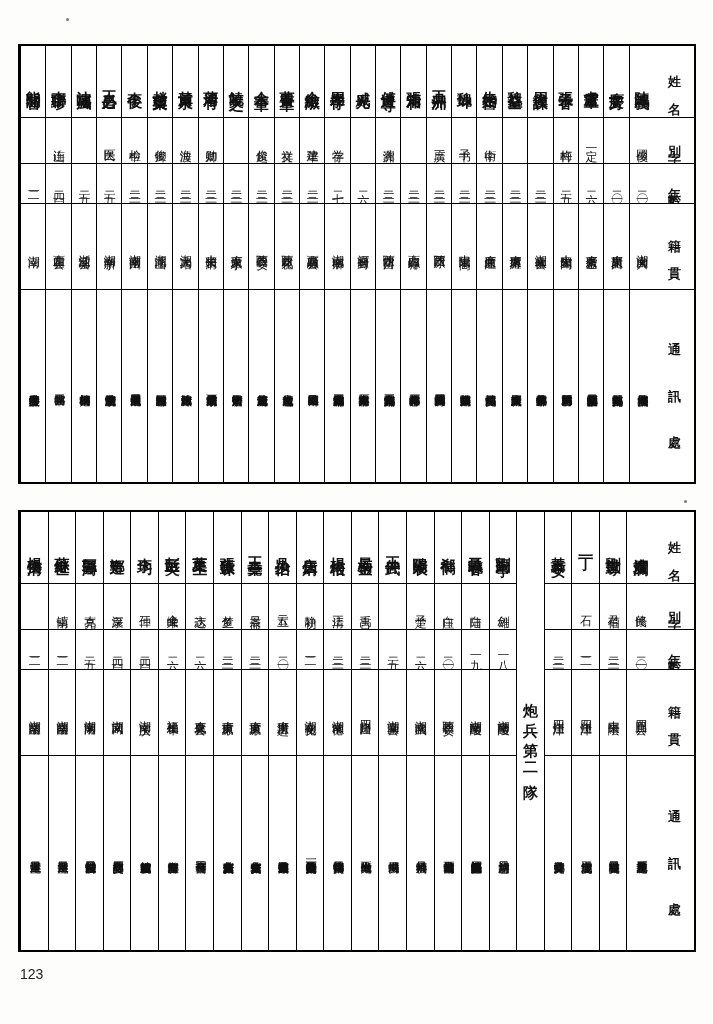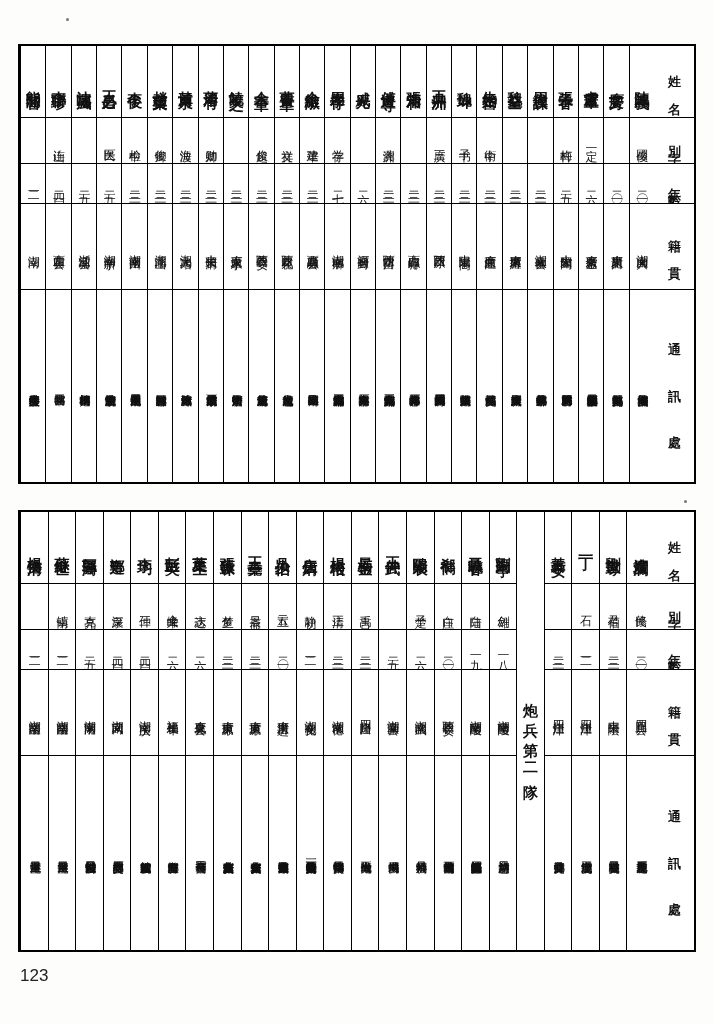--- a/index.html
+++ b/index.html
@@ -104,21 +104,21 @@
 
   .unit-label {
     font-size: 15px;
     font-weight: 700;
   }
 
   .page-number {
     position: absolute;
     left: 20px;
     top: 966px;
-    font-size: 17px;
+    font-size: 14px;
     font-family: "Liberation Sans", sans-serif;
     color: #222;
   }
   .speck {
     position: absolute;
     background: #777;
     border-radius: 50%;
   }
 </style>
 </head>

